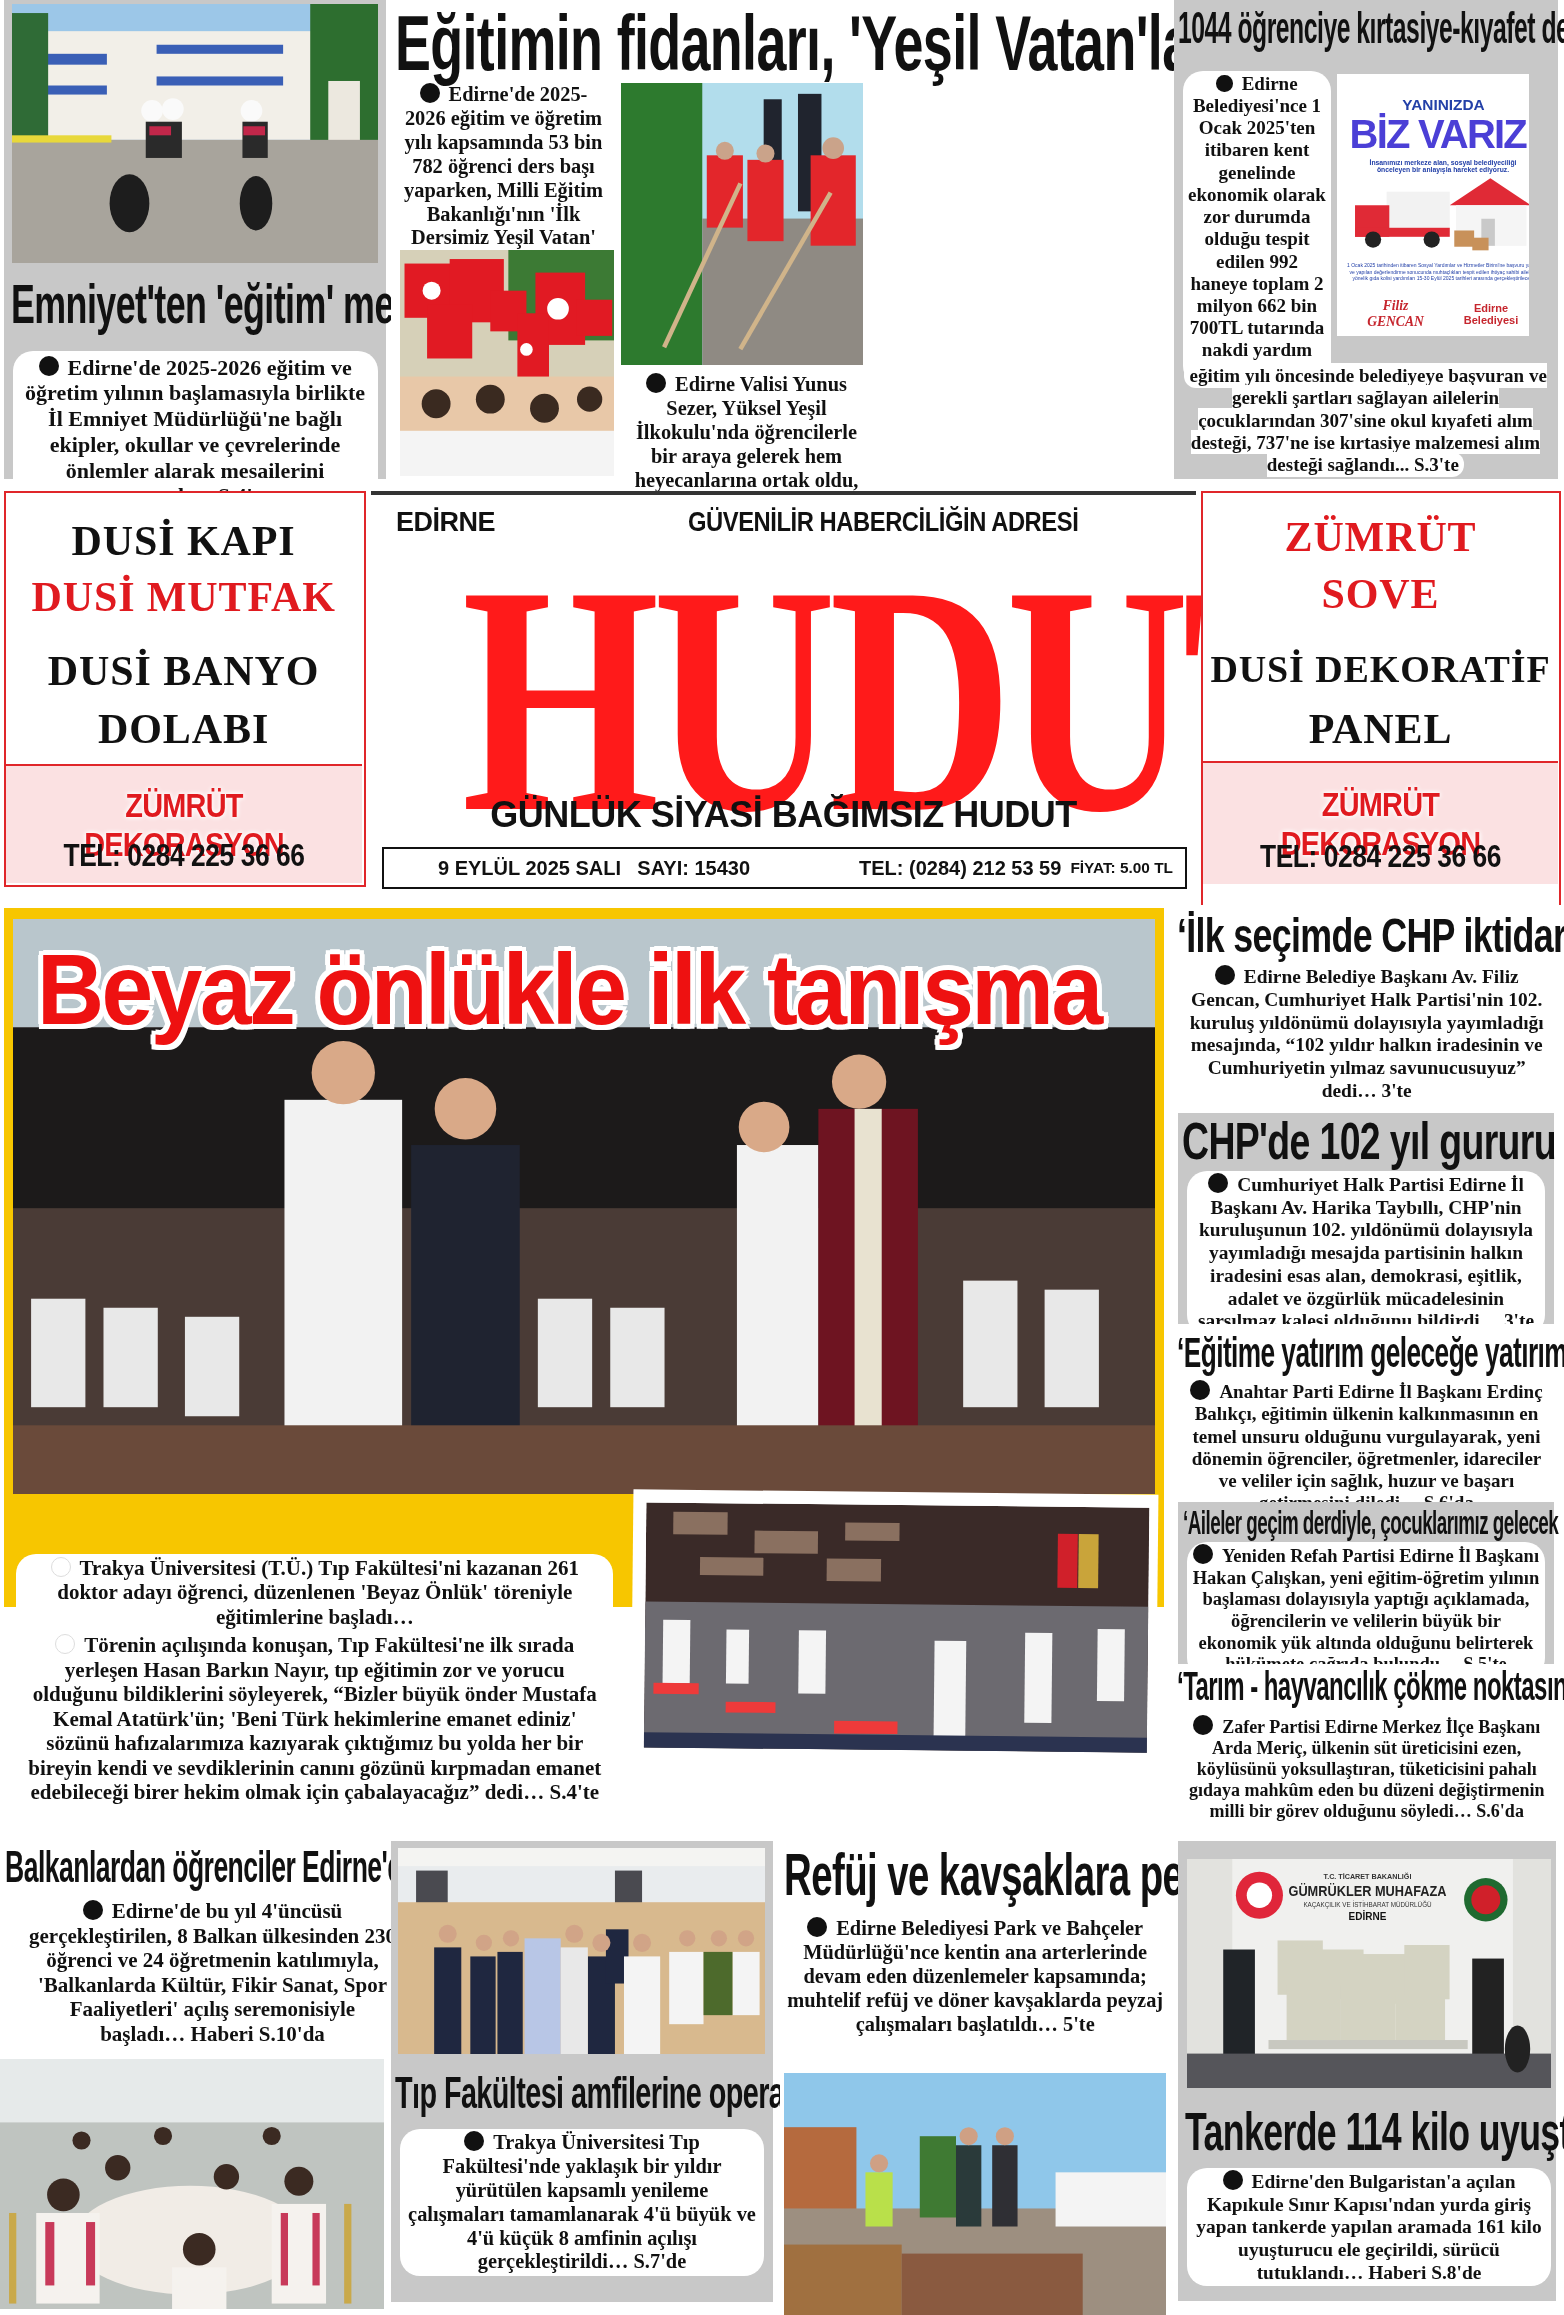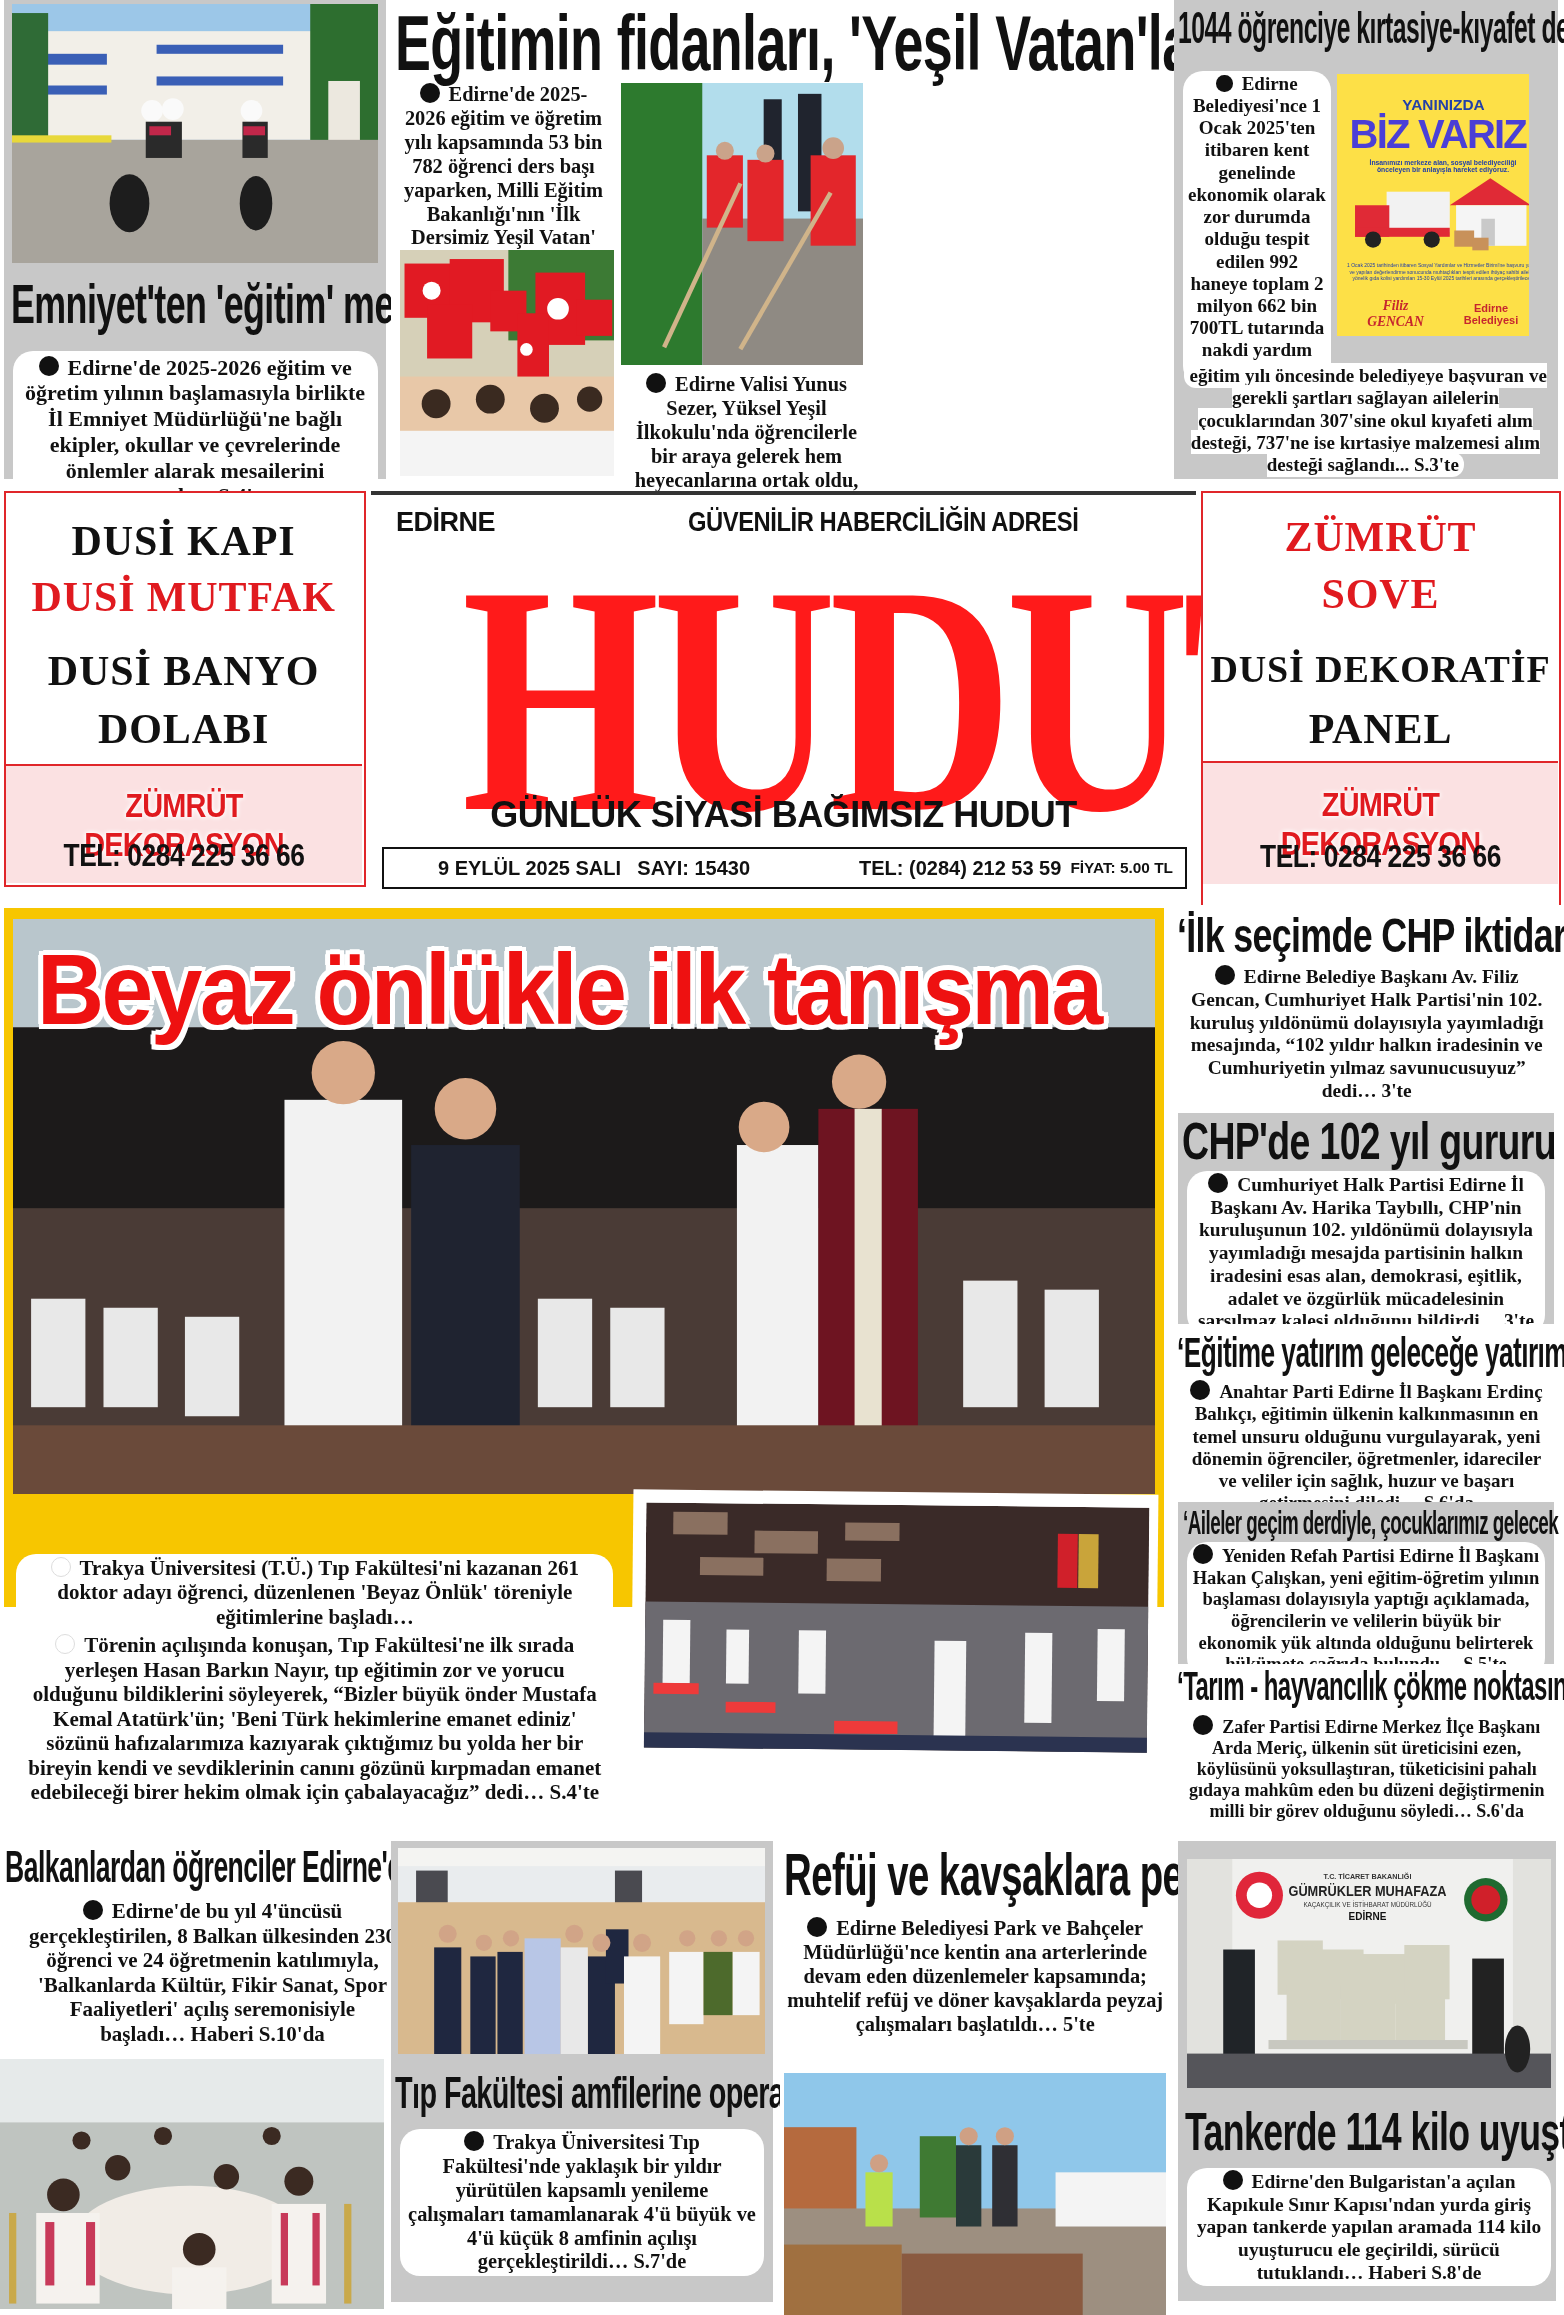--- a/index.html
+++ b/index.html
@@ -130,21 +130,21 @@
   <div class="abs body-text" style="left:230px;top:373px;width:251px;font-size:20.4px;">
     <span class="bullet"></span><span>Edirne Valisi Yunus Sezer, Yüksel Yeşil İlkokulu'nda öğrencilerle bir araya gelerek hem heyecanlarına ortak oldu, hem de beraber fidan dikti… S.2'de</span>
   </div>
 </section>
 
 <section class="abs gray" style="left:1174px;top:0;width:384px;height:479px;">
   <div class="abs hl" style="left:3.6px;top:1.8px;font-size:45px;transform:scaleX(0.55);">1044 öğrenciye kırtasiye-kıyafet desteği</div>
   <div class="abs body-text bubble" style="left:9px;top:71px;width:148px;font-size:19px;padding:1.8px 3.6px;">
     <span class="bullet" style="width:16.3px;height:16.3px;"></span><span>Edirne Belediyesi'nce 1 Ocak 2025'ten itibaren kent genelinde ekonomik olarak zor durumda olduğu tespit edilen 992 haneye toplam 2 milyon 662 bin 700TL tutarında nakdi yardım yapılırkean, yeni</span>
   </div>
-  <div class="abs photo" style="left:163px;top:74px;width:192px;height:262px;background:#fde047;padding-left:14px;">
+  <div class="abs photo" style="left:163px;top:74px;width:192px;height:262px;background:#ffffff;padding-left:14px;">
     <div class="abs" style="left:0;top:22px;width:213px;text-align:center;font-family:'Liberation Sans',sans-serif;font-weight:700;color:#2340a8;font-size:15.4px;">YANINIZDA</div>
     <div class="abs" style="left:0;top:38px;width:213px;text-align:center;font-family:Liberation Sans, sans-serif;font-weight:700;color:#4b3fd6;font-size:40px;letter-spacing:-1.8px;">BİZ VARIZ!</div>
     <div class="abs" style="left:18px;top:85px;width:176px;text-align:center;font-family:'Liberation Sans',sans-serif;font-weight:700;color:#2340a8;font-size:6.8px;">İnsanımızı merkeze alan, sosyal belediyeciliği önceleyen bir anlayışla hareket ediyoruz.</div>
     <svg class="abs" style="left:9px;top:104px;width:194px;height:77px;" viewBox="0 0 215 85">
       <rect x="45" y="15" width="70" height="45" fill="#f2f2f2"></rect>
       <path d="M10 30 h38 v35 h-38 z" fill="#e02a36"></path>
       <rect x="10" y="55" width="105" height="10" fill="#e02a36"></rect>
       <circle cx="30" cy="68" r="9" fill="#222"></circle>
         <circle cx="95" cy="68" r="9" fill="#222"></circle>
       <polygon points="115,30 160,0 205,30" fill="#e02a36"></polygon>
@@ -440,16 +440,16 @@
           <ellipse cx="365" cy="210" rx="14" ry="26"></ellipse>
         </g>
     </svg>
     <div class="abs" style="left:90px;top:12.7px;width:181px;text-align:center;font-family:'Liberation Sans',sans-serif;font-weight:700;color:#333;font-size:7.2px;">T.C. TİCARET BAKANLIĞI</div>
     <div class="abs" style="left:90px;top:23.5px;width:181px;text-align:center;font-family:'Liberation Sans',sans-serif;font-weight:700;color:#222;font-size:14.5px;transform:scaleX(0.88);">GÜMRÜKLER MUHAFAZA</div>
     <div class="abs" style="left:90px;top:42px;width:181px;text-align:center;font-family:'Liberation Sans',sans-serif;color:#333;font-size:6.3px;">KAÇAKÇILIK VE İSTİHBARAT MÜDÜRLÜĞÜ</div>
     <div class="abs" style="left:90px;top:52px;width:181px;text-align:center;font-family:'Liberation Sans',sans-serif;font-weight:700;color:#111;font-size:10px;">EDİRNE</div>
   </div>
   <div class="abs hl" style="left:7.2px;top:259px;font-size:54px;transform:scaleX(0.66);">Tankerde 114 kilo uyuşturucu!</div>
   <div class="abs body-text bubble" style="left:9px;top:327px;width:364px;font-size:19.4px;padding:1.8px 5.4px;">
-    <span class="bullet"></span><span>Edirne'den Bulgaristan'a açılan Kapıkule Sınır Kapısı'ndan yurda giriş yapan tankerde yapılan aramada 114 kilo uyuşturucu ele geçirildi, sürücü tutuklandı… Haberi S.8'de</span>
+    <span class="bullet"></span><span>Edirne'den Bulgaristan'a açılan Kapıkule Sınır Kapısı'ndan yurda giriş yapan tankerde yapılan aramada 161 kilo uyuşturucu ele geçirildi, sürücü tutuklandı… Haberi S.8'de</span>
   </div>
 </section>
 
 
 </body></html>

